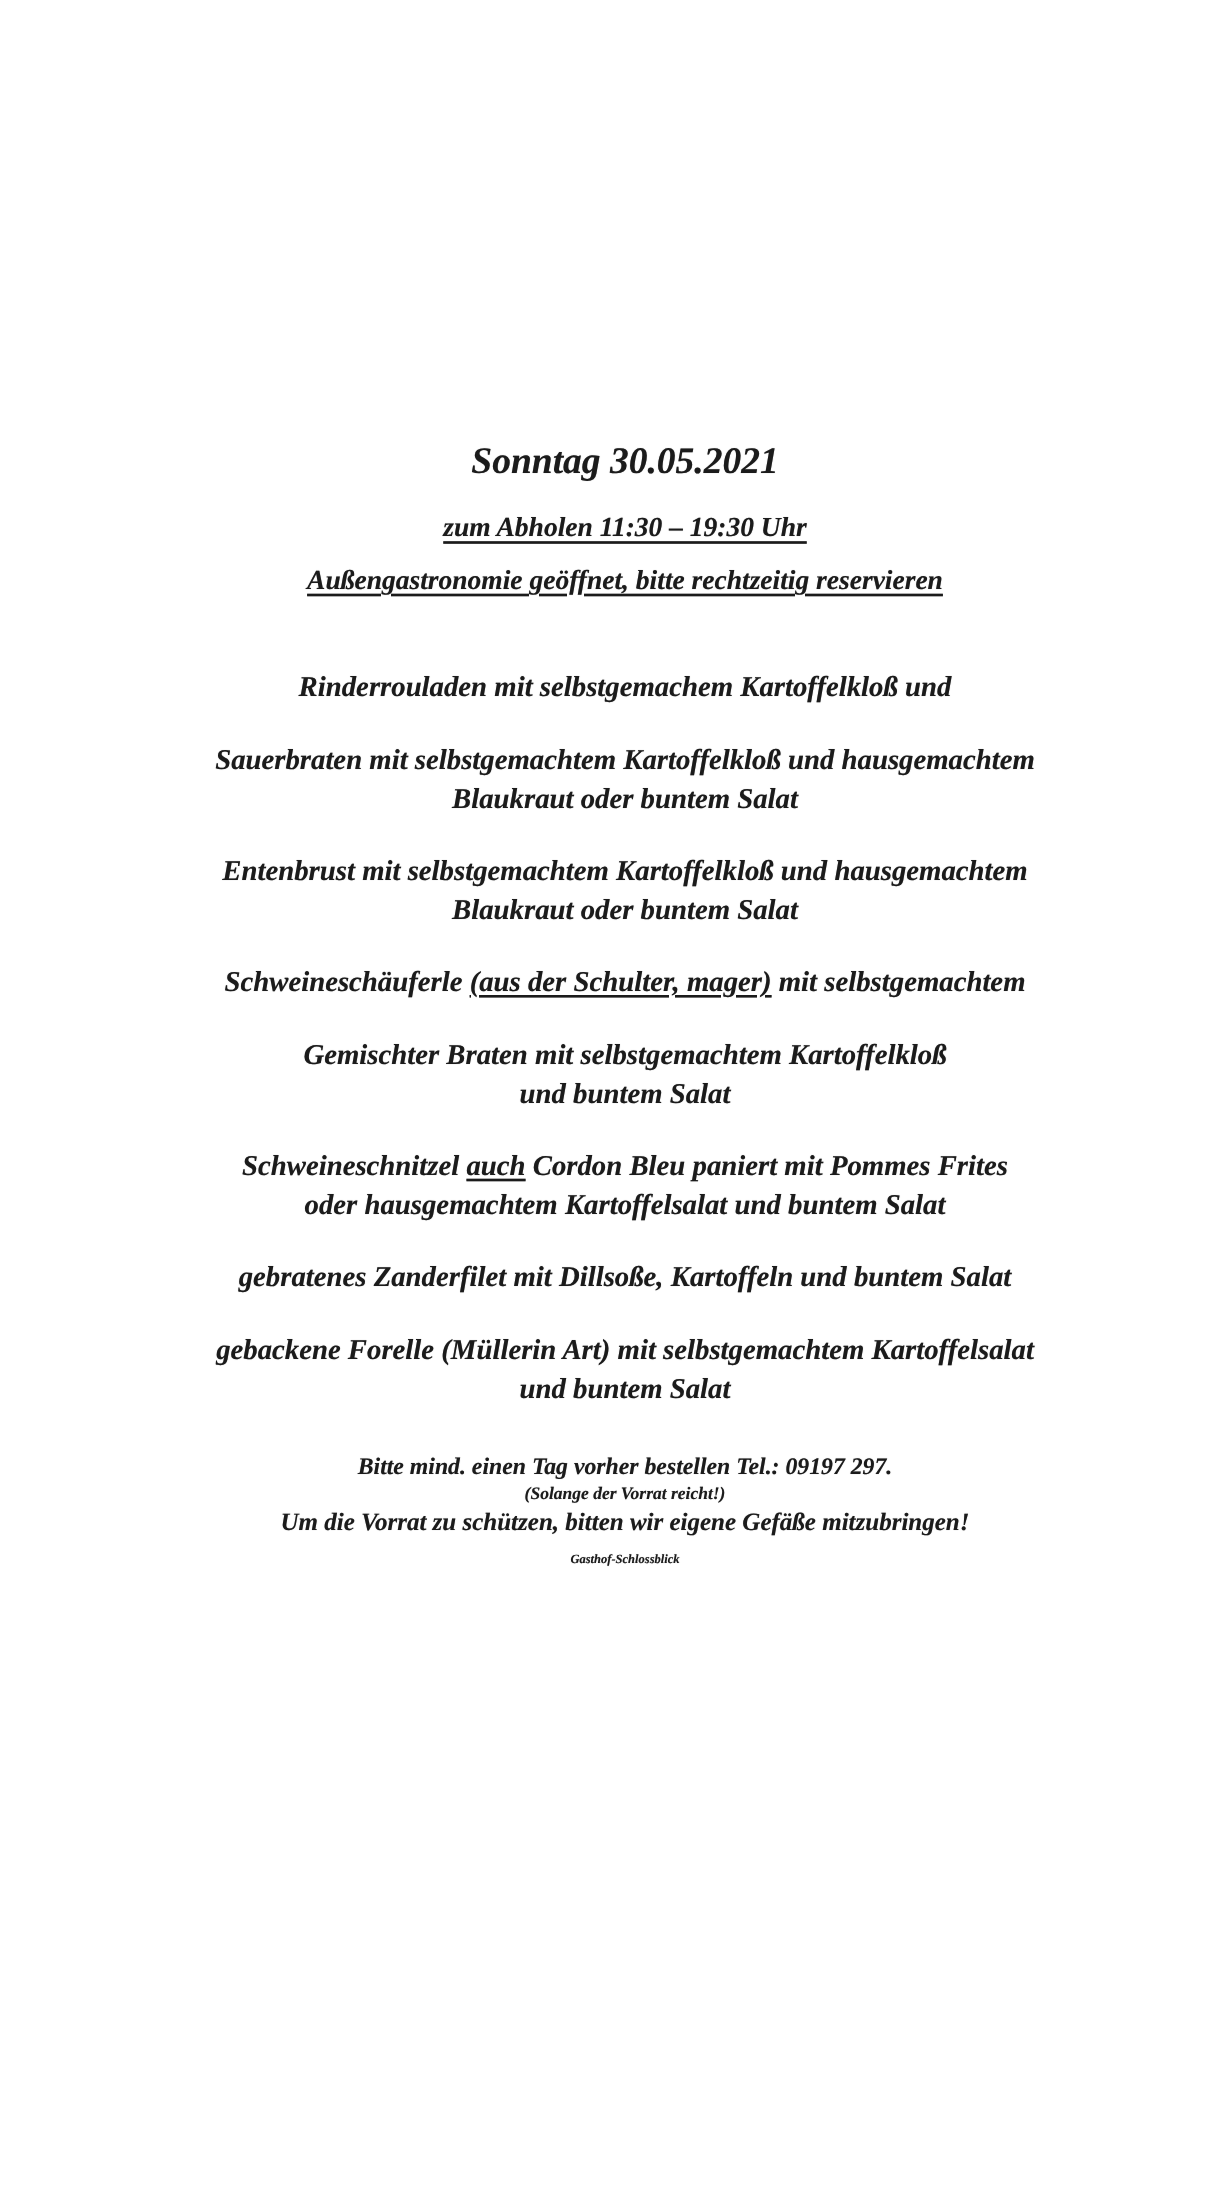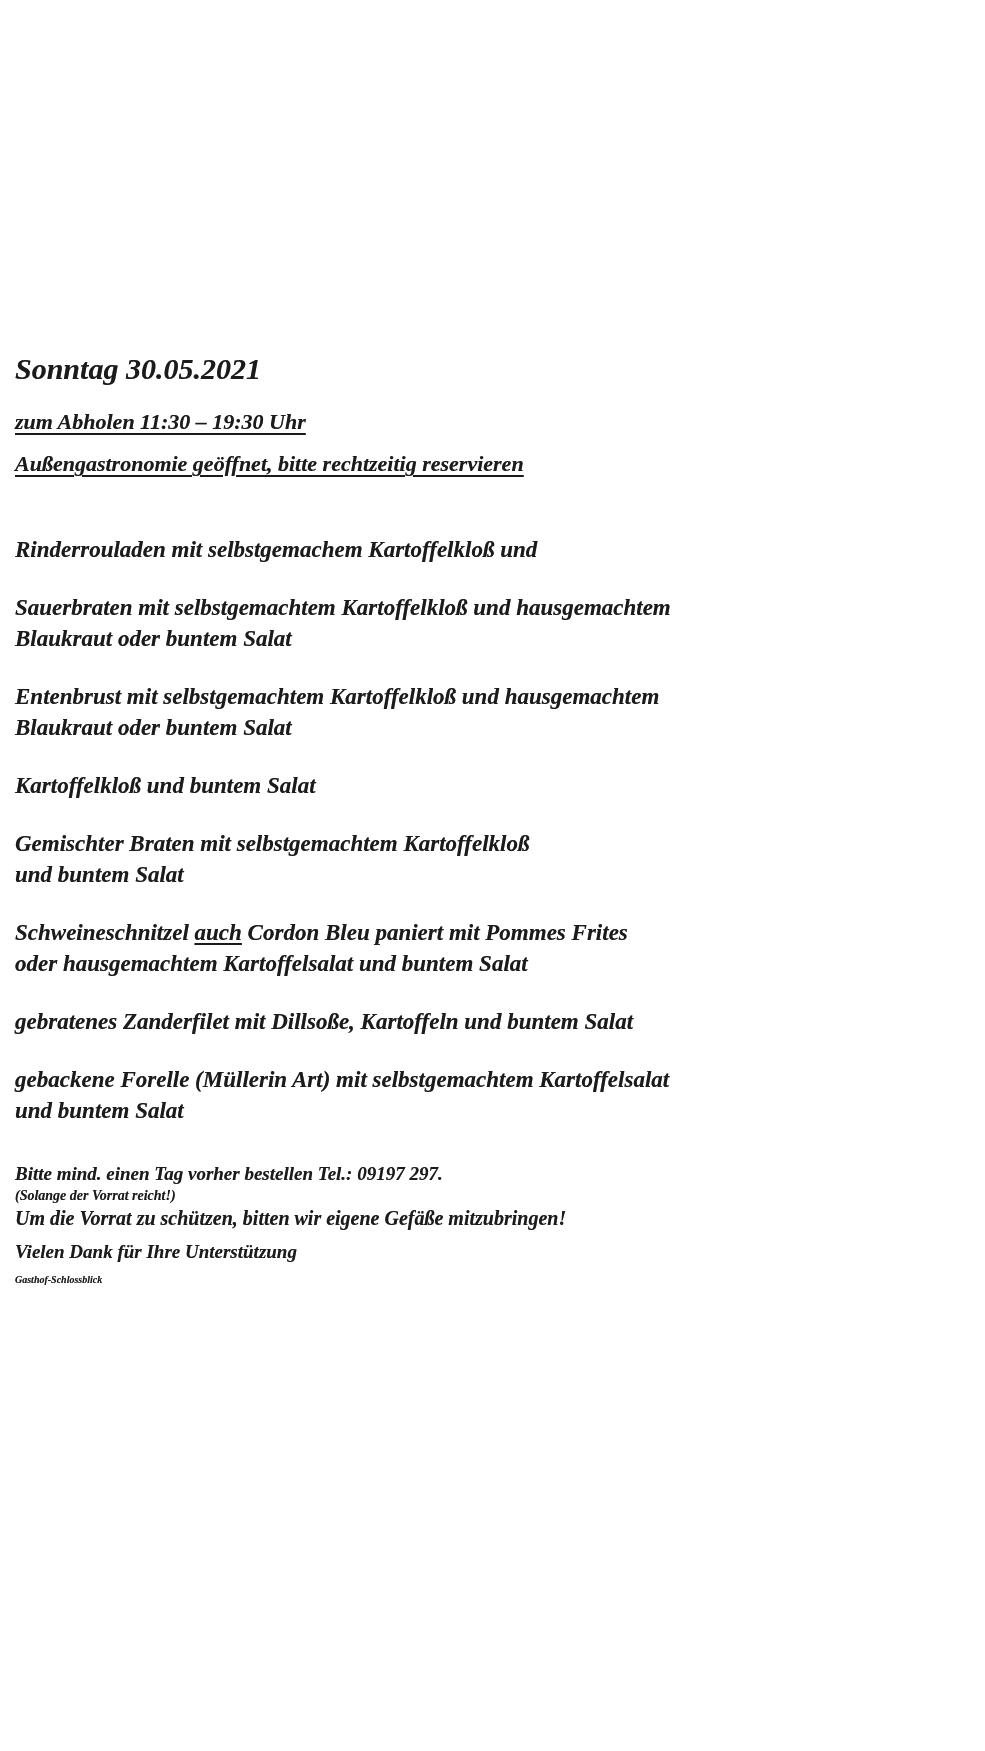--- a/index.html
+++ b/index.html
@@ -14,21 +14,21 @@
     overflow: hidden;
     font-family: "Liberation Serif", "DejaVu Serif", serif;
     color: #1b1b1b;
   }
   .page {
     box-sizing: border-box;
     width: 985px;
     height: 1751px;
     padding-top: 352px;
     padding-left: 15px;
-    text-align: left;
+    text-align: center;
     font-style: italic;
     font-weight: bold;
     
     text-shadow: 0 0 0.6px rgba(40,40,40,0.55);
   }
   .inner { width: 970px; }
 
   .title {
     font-size: 30px;
     line-height: 34px;
@@ -88,21 +88,21 @@
         <div>Sauerbraten mit selbstgemachtem Kartoffelkloß und hausgemachtem</div>
         <div>Blaukraut oder buntem Salat</div>
       </div>
 
       <div class="item">
         <div>Entenbrust mit selbstgemachtem Kartoffelkloß und hausgemachtem</div>
         <div>Blaukraut oder buntem Salat</div>
       </div>
 
       <div class="item">
-        <div>Kartoffelkloß und buntem Salat</div>
+        <div><span>Schweineschäuferle </span><span class="useg">(aus der Schulter, mager)</span><span> mit selbstgemachtem</span></div>
       </div>
 
       <div class="item">
         <div>Gemischter Braten mit selbstgemachtem Kartoffelkloß</div>
         <div>und buntem Salat</div>
       </div>
 
       <div class="item">
         <div><span>Schweineschnitzel </span><span class="useg">auch</span><span> Cordon Bleu paniert mit Pommes Frites</span></div>
         <div>oder hausgemachtem Kartoffelsalat und buntem Salat</div>
@@ -117,18 +117,17 @@
         <div>gebackene Forelle (Müllerin Art) mit selbstgemachtem Kartoffelsalat</div>
         <div>und buntem Salat</div>
       </div>
 
     </section>
 
     <footer class="footer">
       <div class="order">Bitte mind. einen Tag vorher bestellen Tel.: 09197 297.</div>
       <div class="stock">(Solange der Vorrat reicht!)</div>
       <div class="env">Um die Vorrat zu schützen, bitten wir eigene Gefäße mitzubringen!</div>
-      <div class="thanks">Vielen Dank für Ihre Unterstützung</div>
       <div class="rest">Gasthof-Schlossblick</div>
     </footer>
 
   </div>
 </div>
 
 </body></html>

